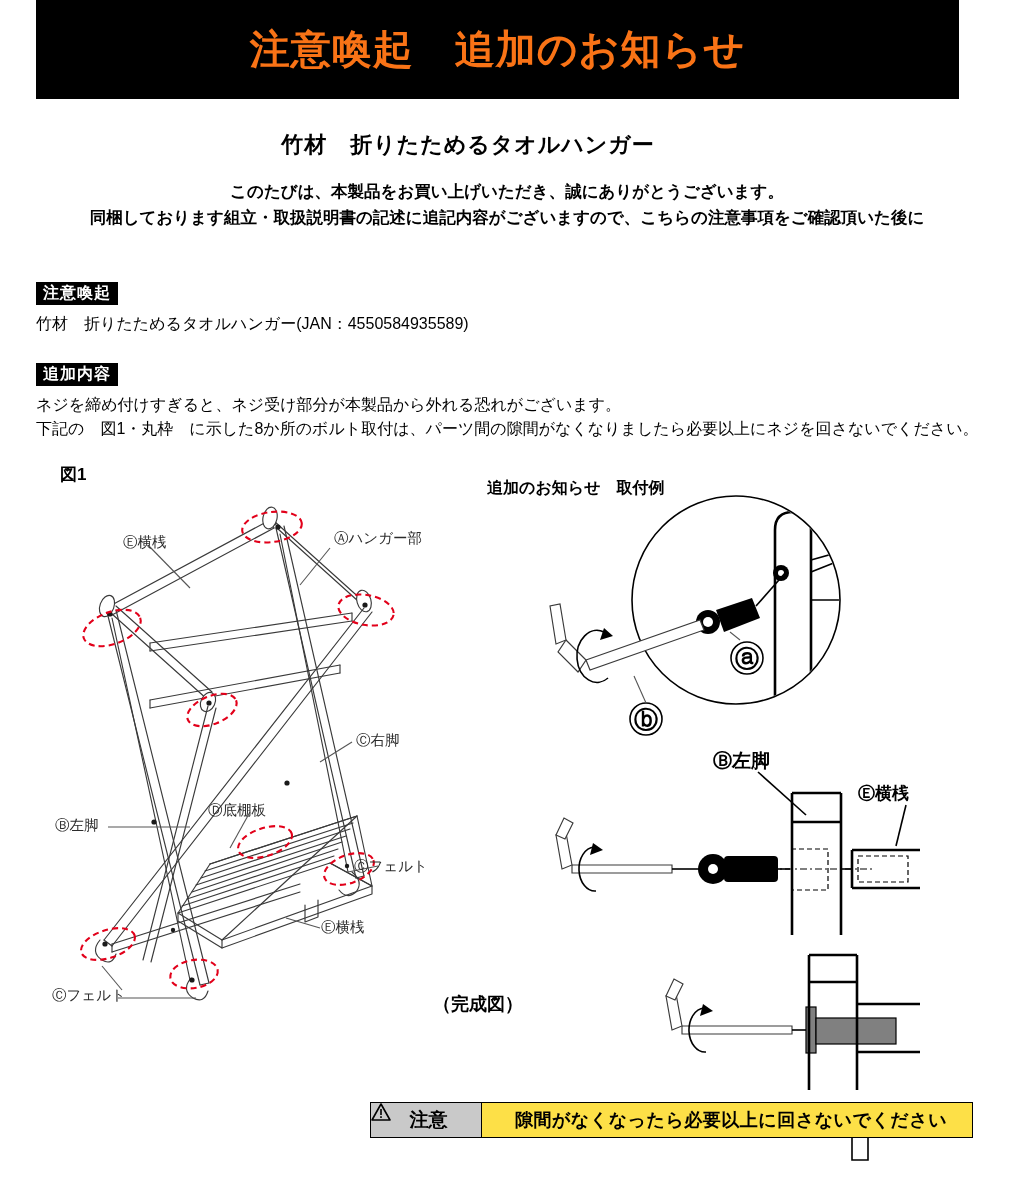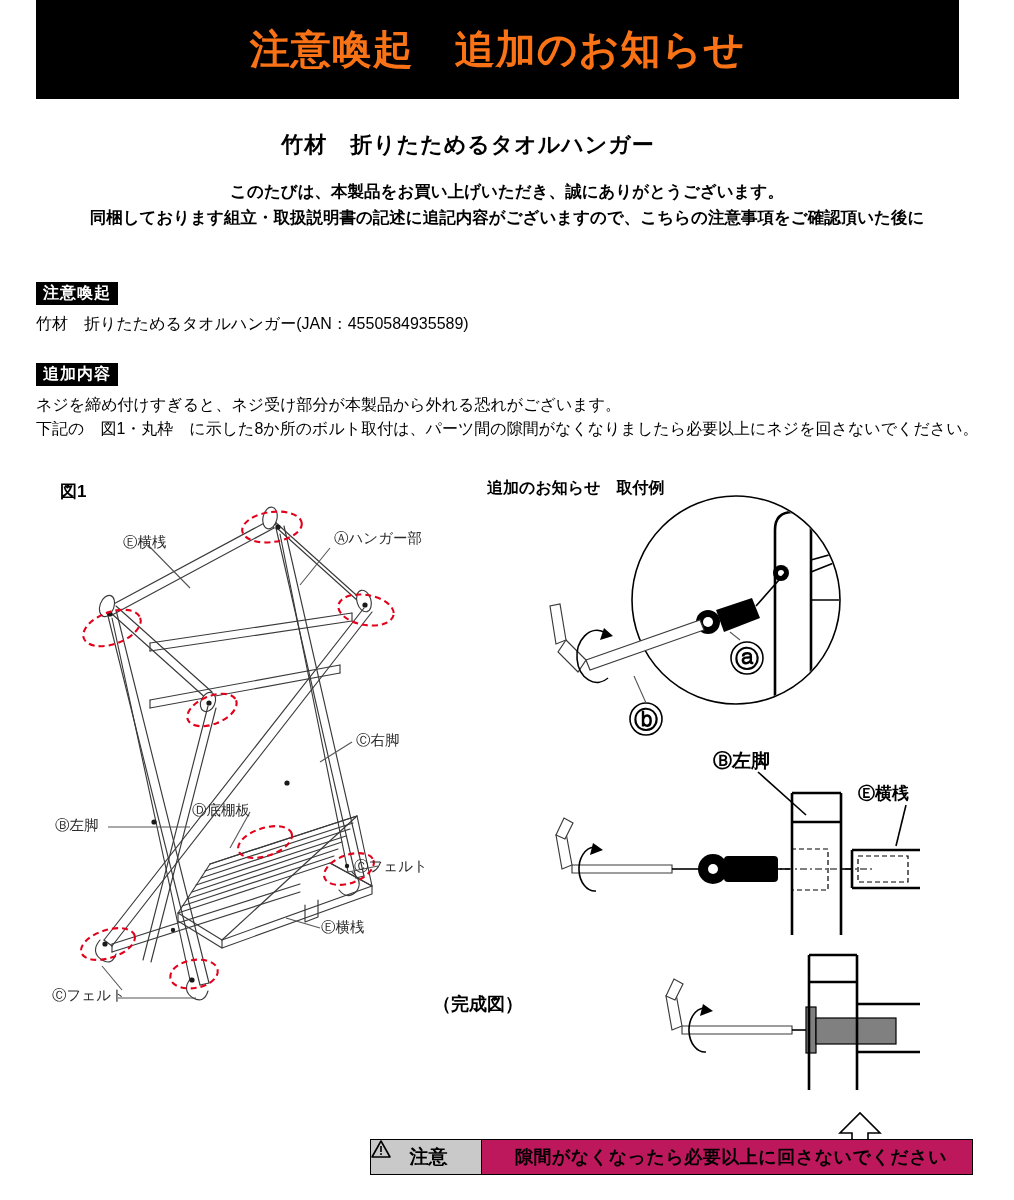--- a/index.html
+++ b/index.html
@@ -48,21 +48,21 @@
   .chip-added{left:36px;top:363px;}
 
   .body-line{
     position:absolute;font-size:16px;line-height:22px;white-space:nowrap;
   }
   .line-target{left:36px;top:313px;}
   .line-add1{left:36px;top:394px;}
   .line-add2{left:36px;top:418px;}
 
   
-  .fig1-caption{position:absolute;left:60px;top:480px;font-size:17px;font-weight:bold;}
+  .fig1-caption{position:absolute;left:60px;top:463px;font-size:17px;font-weight:bold;}
   .fig2-caption{position:absolute;left:487px;top:478px;font-size:16px;font-weight:bold;white-space:pre;}
   .kanseizu{position:absolute;left:394px;top:992px;font-size:18px;font-weight:bold;margin-left:39px;}
 
   
   svg{position:absolute;left:0;top:0;overflow:visible;}
   .dwg{stroke:#3a3a3a;stroke-width:1.15;fill:none;stroke-linejoin:round;stroke-linecap:round;}
   .dwg-f{fill:#ffffff;stroke:#3a3a3a;stroke-width:1.15;}
   .lead{stroke:#555;stroke-width:1.1;fill:none;}
   .redc{stroke:#e2001a;stroke-width:2.1;fill:none;stroke-dasharray:6 4;}
   .blk{stroke:#000;stroke-width:2.6;fill:none;stroke-linecap:butt;}
@@ -73,22 +73,22 @@
   .dashdot{stroke:#000;stroke-width:1.1;fill:none;stroke-dasharray:7 3 2 3;}
   .dot{fill:#1a1a1a;}
 
   .fig-label{
     position:absolute;font-size:14.5px;white-space:nowrap;color:#2b2b2b;
   }
   .fig-label-blk{position:absolute;font-size:15px;white-space:nowrap;color:#000;}
 
   
   .footer-bar{
-    position:absolute;left:370px;top:1139px;width:603px;height:36px;
-    border:1.5px solid #000;display:flex;align-items:stretch;background:#be185d;
+    position:absolute;left:370px;top:1102px;width:603px;height:36px;
+    border:1.5px solid #000;display:flex;align-items:stretch;background:#fde047;
     box-sizing:border-box;
   }
   .footer-tag{
     width:110px;background:#c9c9c9;border-right:1.5px solid #000;
     display:flex;align-items:center;justify-content:center;gap:5px;
     font-size:19px;font-weight:bold;
   }
   .footer-msg{
     flex:1;display:flex;align-items:center;justify-content:center;
     font-size:18px;font-weight:bold;letter-spacing:0.5px;padding-left:8px;
@@ -229,21 +229,21 @@
       <path class="lead" d="M320,928 L286,918"></path>
       <path class="lead" d="M118,998 L196,998"></path>
       <path class="lead" d="M102,966 L122,990"></path>
     </g>
   </svg>
 
   <div class="fig-label" style="left:123px;top:533px;">Ⓔ横桟</div>
   <div class="fig-label" style="left:334px;top:529px;">Ⓐハンガー部</div>
   <div class="fig-label" style="left:356px;top:731px;">Ⓒ右脚</div>
   <div class="fig-label" style="left:55px;top:816px;">Ⓑ左脚</div>
-  <div class="fig-label" style="left:192px;top:801px;">Ⓓ底棚板</div>
+  <div class="fig-label" style="left:208px;top:801px;">Ⓓ底棚板</div>
   <div class="fig-label" style="left:354px;top:857px;">Ⓒフェルト</div>
   <div class="fig-label" style="left:321px;top:918px;">Ⓔ横桟</div>
   <div class="fig-label" style="left:52px;top:986px;">Ⓒフェルト</div>
   <div class="kanseizu">（完成図）</div>
 
   <div class="fig2-caption">追加のお知らせ　取付例</div>
 
   <svg width="1014" height="1200" aria-hidden="true">
 
     <g>

